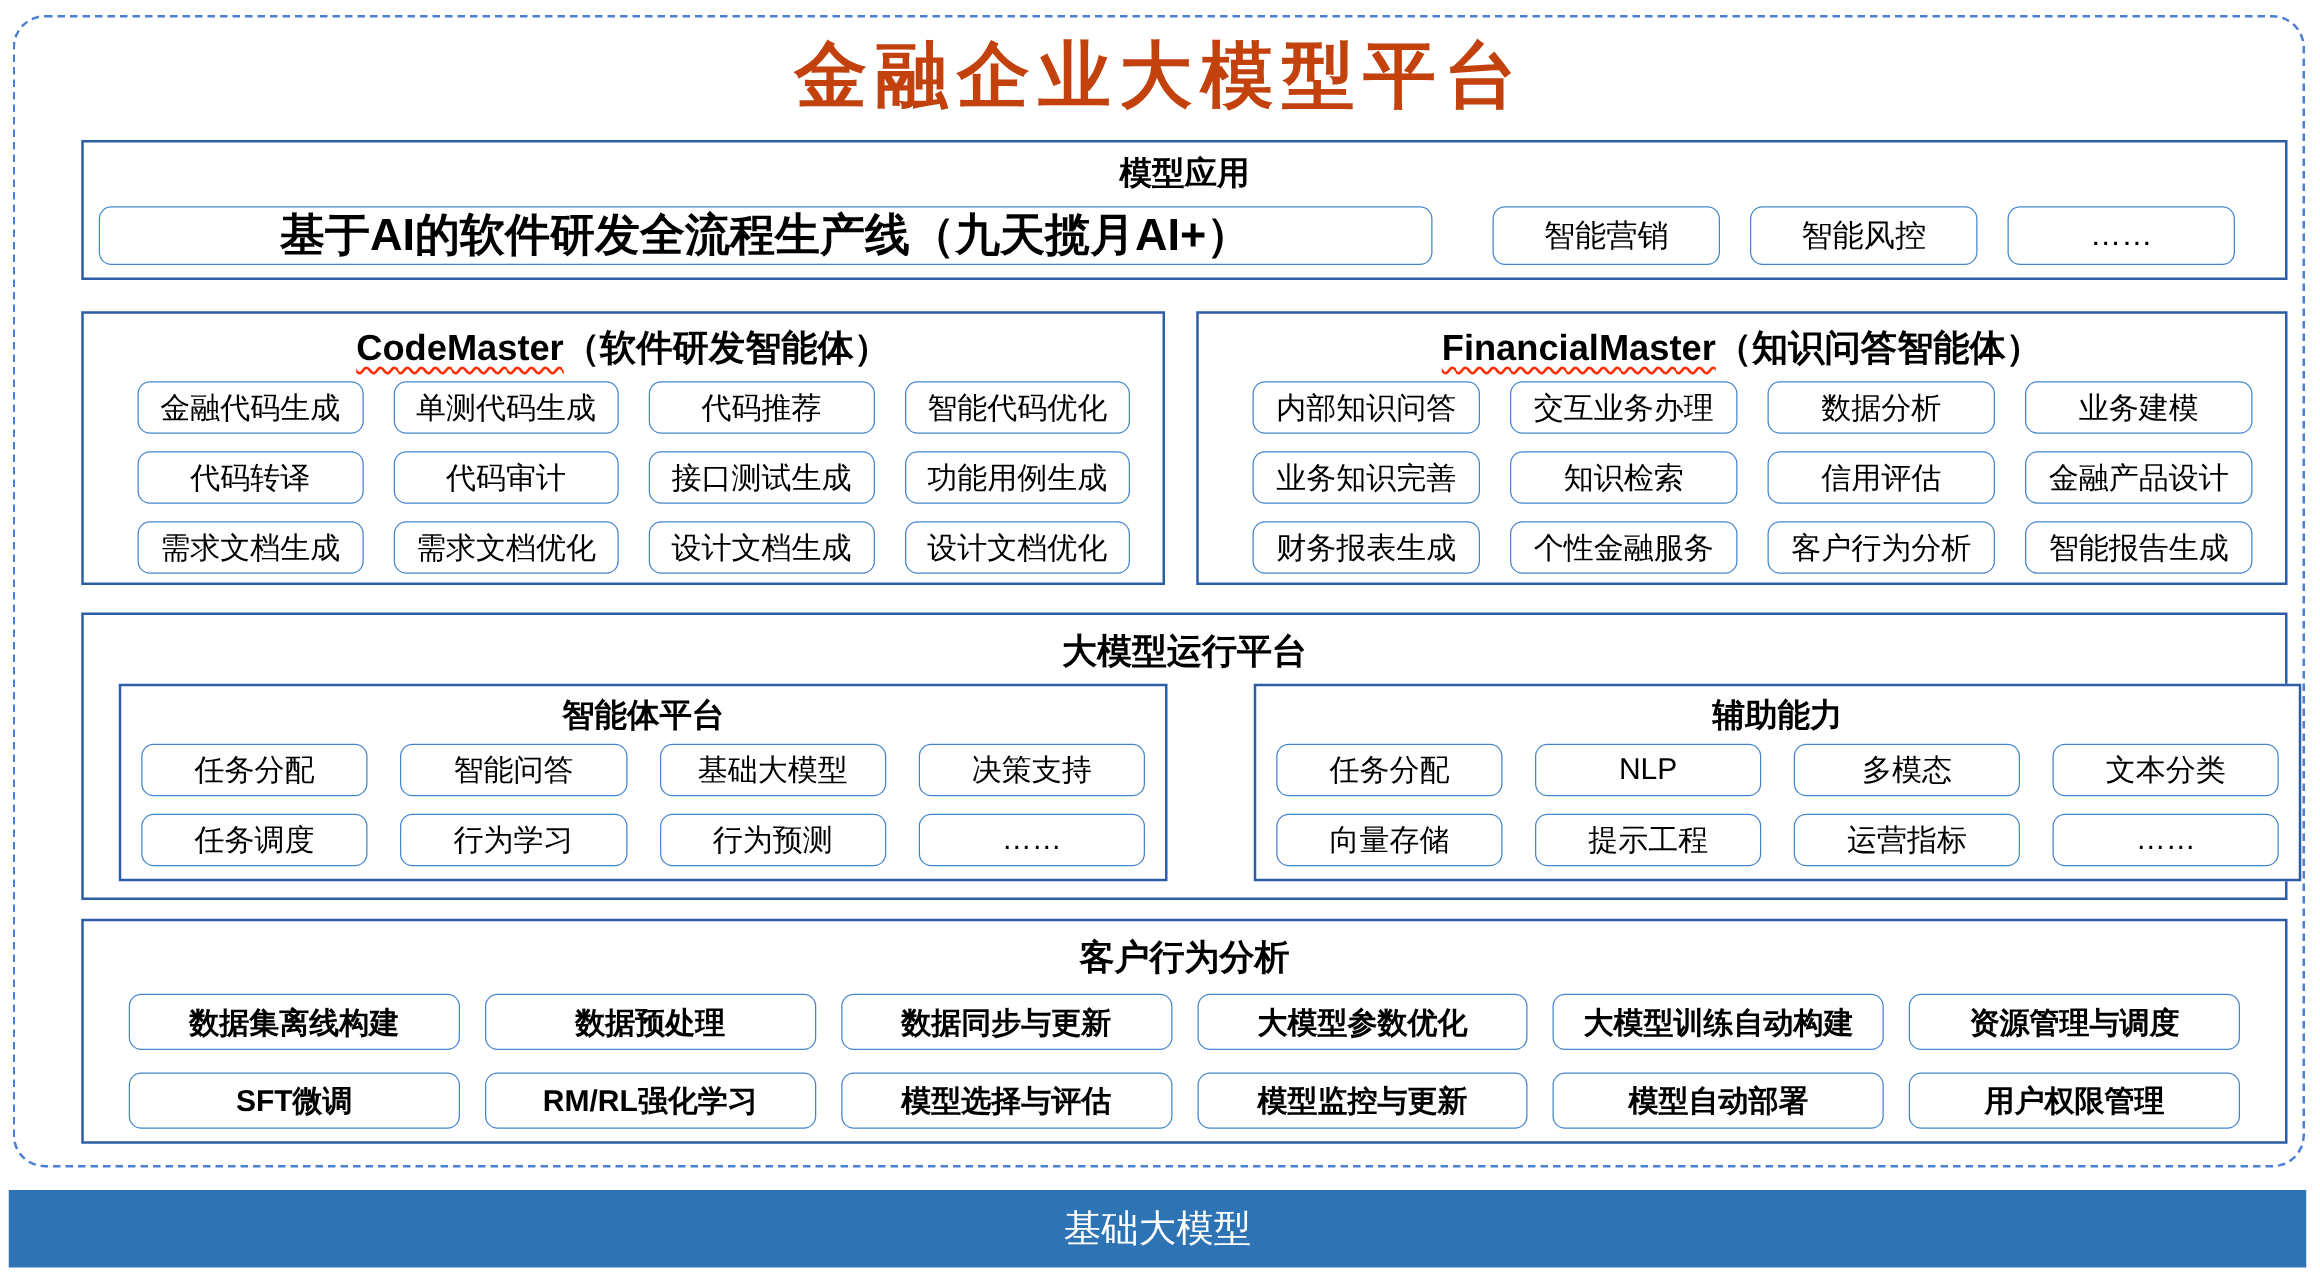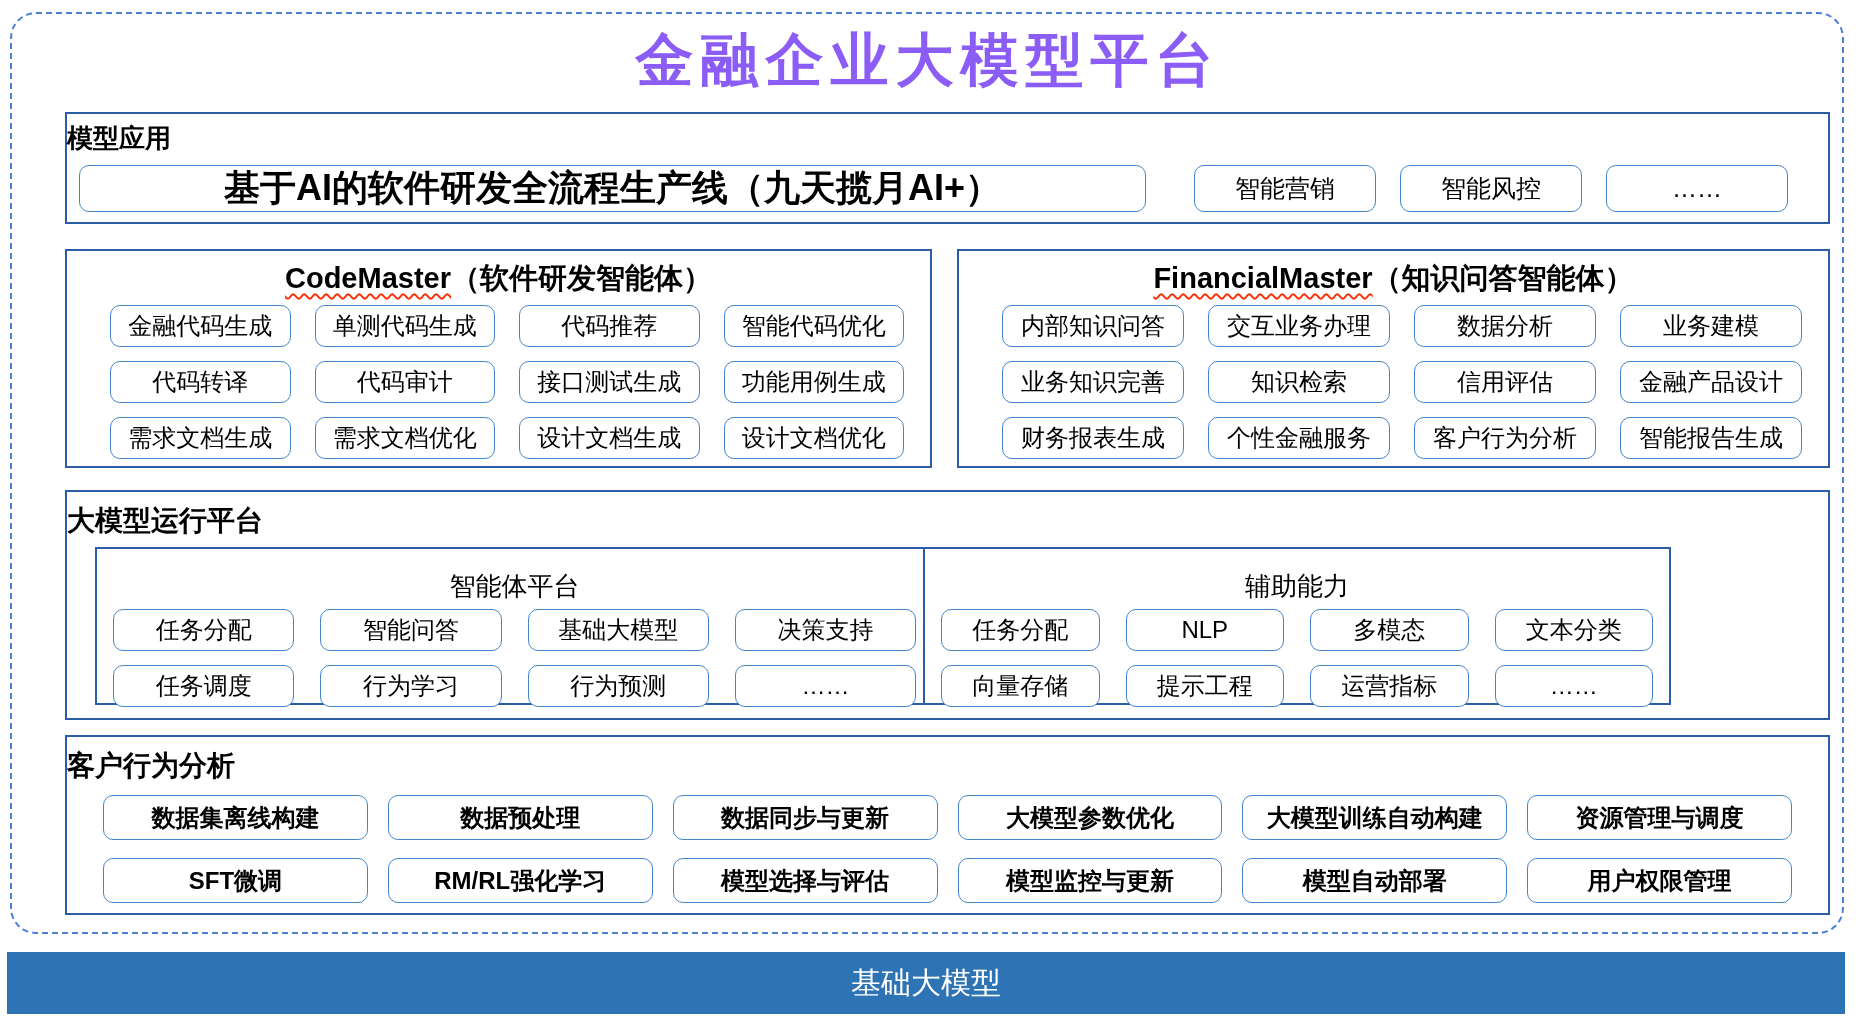--- a/index.html
+++ b/index.html
@@ -4,24 +4,24 @@
 <style>
   html,body{margin:0;padding:0;background:#ffffff;}
   body{font-family:"Liberation Sans","DejaVu Sans",sans-serif;color:#000;}
   .canvas{position:relative;width:1856px;height:1024px;background:#fff;overflow:hidden;}
 
   .outer-dashed{position:absolute;left:10px;top:12px;width:1830px;height:918px;
     border:2px dashed #4a7fd4;border-radius:26px;}
 
   .main-title{position:absolute;left:0;top:22px;width:100%;text-align:center;
     font-family:"Liberation Serif","DejaVu Serif",serif;font-weight:bold;
-    font-size:58px;letter-spacing:7px;color:#8b5cf6;}
+    font-size:58px;letter-spacing:7px;color:#c2410c;}
 
   .section{position:absolute;left:65px;width:1765px;border:2px solid #2b5ea7;background:#fff;box-sizing:border-box;}
-  .sec-header{width:100%;text-align:left;font-weight:bold;font-size:26px;padding-top:7px;}
+  .sec-header{width:100%;text-align:center;font-weight:bold;font-size:26px;padding-top:7px;}
   .sec-header.big{font-size:28px;padding-top:10px;}
 
   .pill{border:1.5px solid #4586cb;border-radius:10px;background:#fff;
     display:flex;align-items:center;justify-content:center;
     font-size:24px;white-space:nowrap;box-sizing:border-box;}
 
   
   #app-section{top:112px;height:112px;}
   .app-row{position:absolute;left:12px;right:40px;top:51px;display:flex;align-items:stretch;height:47px;}
   .app-wide{width:1067px;font-weight:bold;font-size:36px;margin-right:48px;}
@@ -35,22 +35,22 @@
   .master-title{text-align:center;font-size:29px;font-weight:bold;padding-top:8px;height:40px;}
   .squiggle{text-decoration-line:underline;text-decoration-style:wavy;
     text-decoration-color:#ff2a00;text-decoration-thickness:2px;text-underline-offset:5px;}
   .grid4{display:grid;grid-template-columns:repeat(4,1fr);column-gap:24px;row-gap:14px;
     grid-auto-rows:42px;padding:6px 26px 0 26px;margin-left:17px;}
 
   
   #runtime-section{top:490px;height:230px;}
   .sub-box{position:absolute;top:55px;height:158px;border:2px solid #2b5ea7;background:#fff;box-sizing:border-box;}
   #agent-platform-box{left:28px;width:839px;}
-  #aux-box{left:856px;width:748px;}
-  .sub-title{text-align:center;font-size:26px;font-weight:normal;padding-top:20px;height:36px;}
+  #aux-box{left:936px;width:838px;}
+  .sub-title{text-align:center;font-size:26px;font-weight:bold;padding-top:6px;height:36px;}
   .grid4s{display:grid;grid-template-columns:repeat(4,1fr);column-gap:26px;row-gap:14px;
     grid-auto-rows:42px;padding:4px 16px 0 16px;}
 
   
   #training-section{top:735px;height:180px;}
   .grid6{display:grid;grid-template-columns:repeat(6,1fr);column-gap:20px;row-gap:18px;
     grid-auto-rows:45px;padding:10px 36px 0 36px;font-weight:bold;}
 
   
   .foundation-bar{position:absolute;left:7px;top:952px;width:1838px;height:62px;

